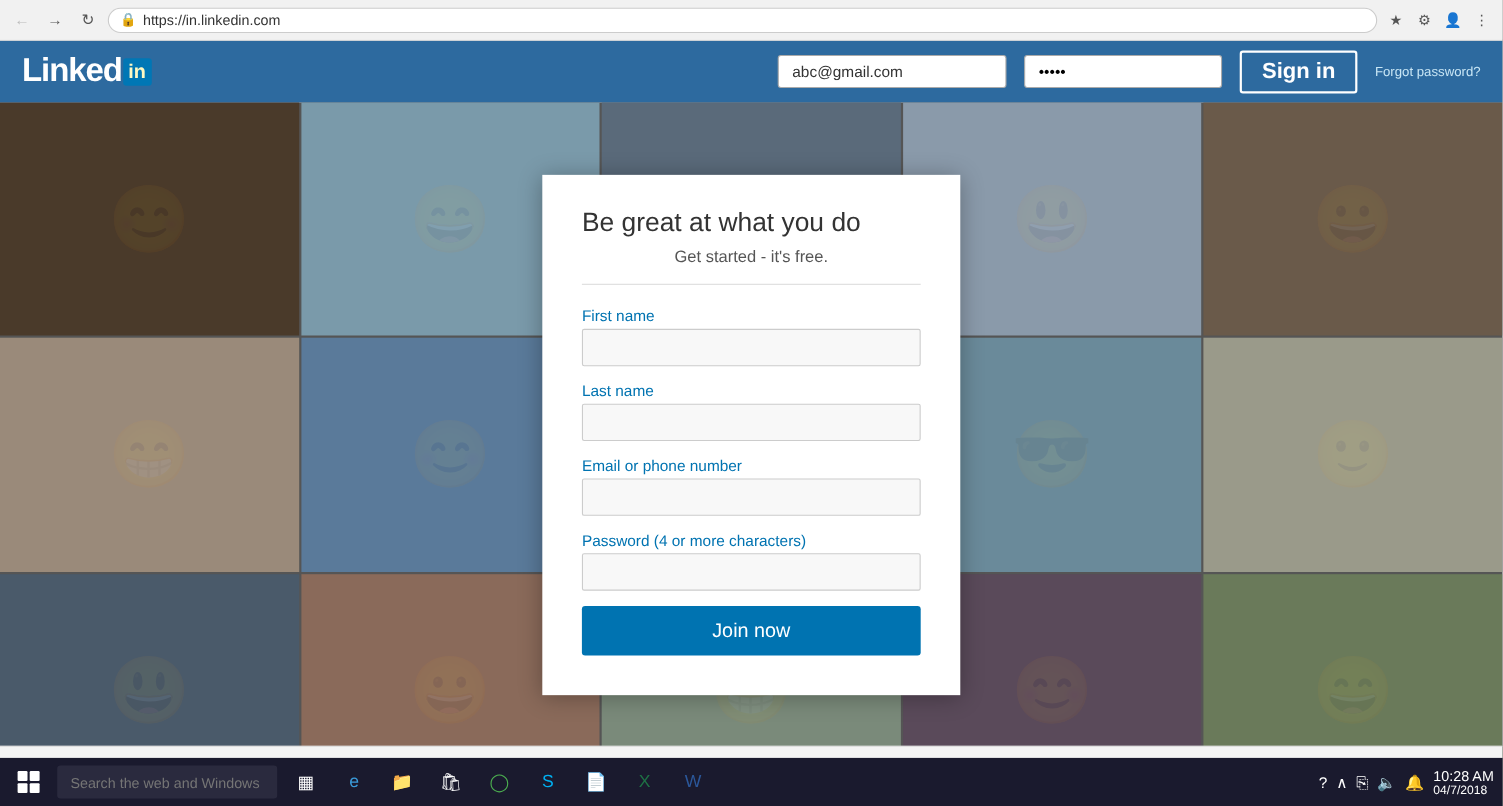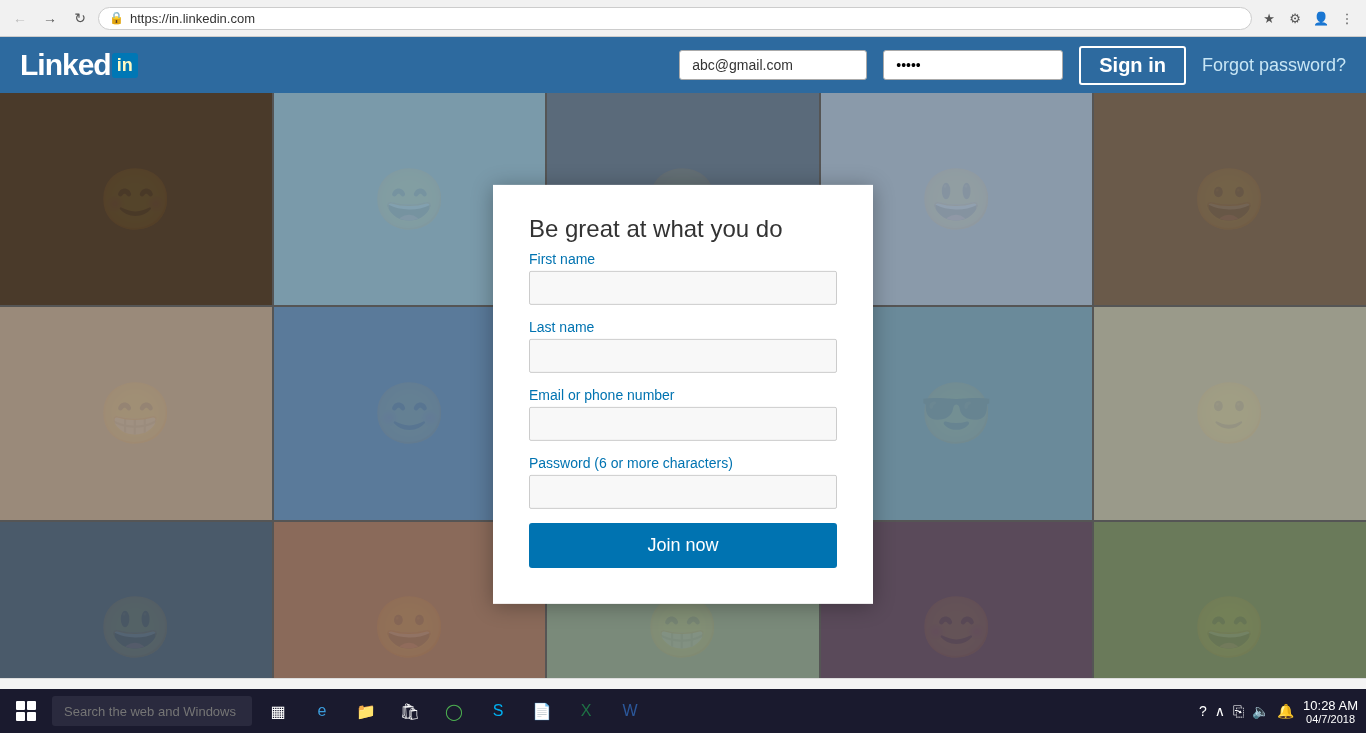--- a/index.html
+++ b/index.html
@@ -83,21 +83,21 @@
       padding: 2px 5px;
       border-radius: 3px;
       margin-left: 1px;
     }
     .li-header-spacer { flex: 1; }
     .li-header-email {
       border: 1px solid #aaa;
       border-radius: 3px;
       padding: 6px 12px;
       font-size: 14px;
-      width: 188px;
+      width: 208px;
       background: white;
       color: #333;
     }
     .li-header-password {
       border: 1px solid #aaa;
       border-radius: 3px;
       padding: 6px 12px;
       font-size: 14px;
       width: 180px;
       background: white;
@@ -107,21 +107,21 @@
       background: transparent;
       color: white;
       padding: 6px 18px;
       font-size: 20px;
       font-weight: bold;
       border-radius: 3px;
       cursor: pointer;
     }
     .li-forgot {
       color: #c8e6f5;
-      font-size: 18px;
+      font-size: 12px;
       text-decoration: none;
       cursor: pointer;
     }
 
     
     .li-bg {
       position: absolute;
       top: 56px;
       left: 0; right: 0;
       bottom: 0;
@@ -309,21 +309,21 @@
       cursor: pointer; border-radius: 3px;
       color: white; font-size: 16px;
     }
     .taskbar-spacer { flex: 1; }
     .taskbar-tray {
       display: flex; align-items: center; gap: 8px;
     }
     .taskbar-clock {
       color: white;
       font-size: 12px;
-      text-align: center;
+      text-align: left;
     }
     .taskbar-clock .time { font-size: 13px; }
     .taskbar-clock .date { font-size: 11px; }
     .tray-icon {
       color: white; font-size: 14px; cursor: pointer;
     }
 
     
     .face { font-size: 80px; opacity: 0.4; }
   </style>
@@ -405,38 +405,39 @@
     <div class="bg-cell">
         <div class="person face">😊</div>
       </div>
     <div class="bg-cell">
         <div class="person face">😄</div>
       </div>
   </div>
 
   <div class="signup-modal">
     <h2>Be great at what you do</h2>
+    <div class="subtitle">Get started - it's free.</div>
 
     <div class="form-group">
       <label>First name</label>
       <input type="text" style="">
     </div>
 
     <div class="form-group">
       <label>Last name</label>
       <input type="text" style="">
     </div>
 
     <div class="form-group">
       <label>Email or phone number</label>
       <input type="text" style="">
     </div>
 
     <div class="form-group">
-      <label>Password (6 or more characters)</label>
+      <label>Password (4 or more characters)</label>
       <input type="password" style="">
     </div>
 
 
     <button class="join-btn">Join now</button>
   </div>
 
   <div class="li-footer">
     <span class="footer-find-label">Find a colleague</span>
     <input class="footer-input" type="text" placeholder="First name" style="">

